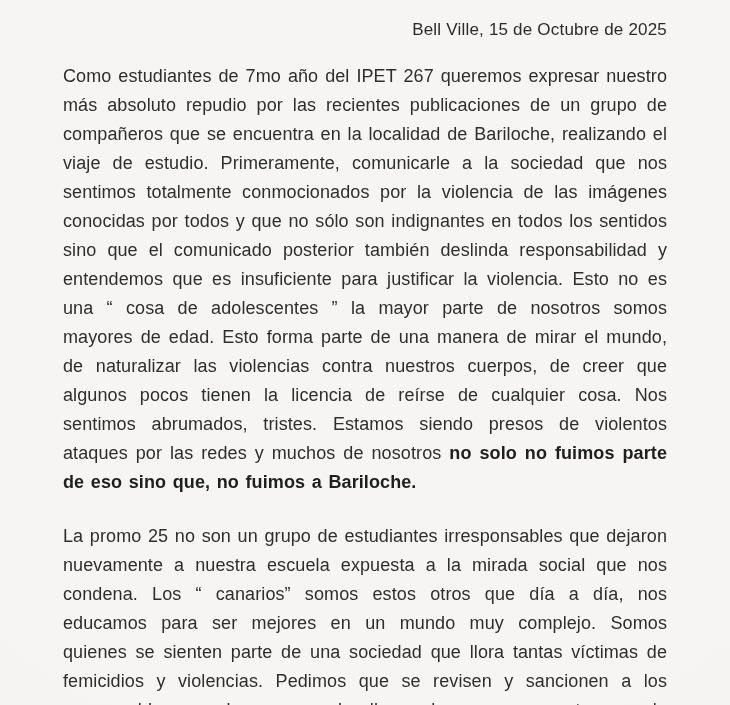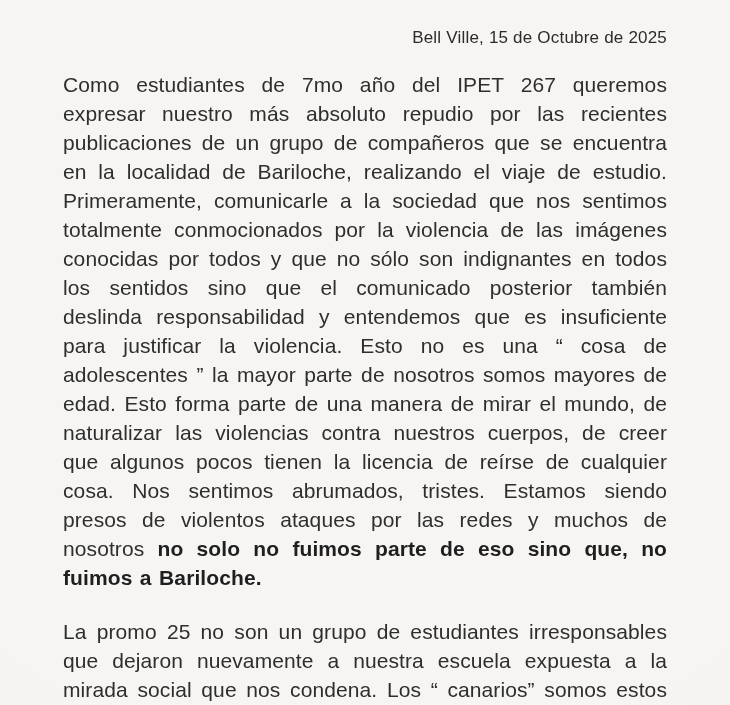--- a/index.html
+++ b/index.html
@@ -6,37 +6,37 @@
     margin: 0;
     padding: 0;
     background: #e9e8e6;
   }
   .page {
     position: relative;
     width: 730px;
     height: 705px;
     box-sizing: border-box;
     margin: 0 auto;
-    padding: 24px 63px 0 63px;
+    padding: 16px 63px 0 63px;
     background: radial-gradient(130% 120% at 50% 42%, #f6f5f3 55%, #edecea 100%);
     font-family: "Liberation Sans", "DejaVu Sans", sans-serif;
     color: #2d2d2d;
     overflow: hidden;
   }
   .dateline {
     text-align: right;
     font-size: 17px;
     letter-spacing: 0.2px;
     margin: 4px 0 22px 0;
     color: #2b2b2b;
   }
   .para {
     text-align: justify;
     text-justify: inter-word;
-    font-size: 21px;
+    font-size: 18px;
     line-height: 29px;
     letter-spacing: 0.1px;
     word-spacing: 1.5px;
     margin: 0 0 25px 0;
     color: #2e2e2e;
   }
   .para strong {
     font-weight: bold;
     color: #1f1f1f;
   }

